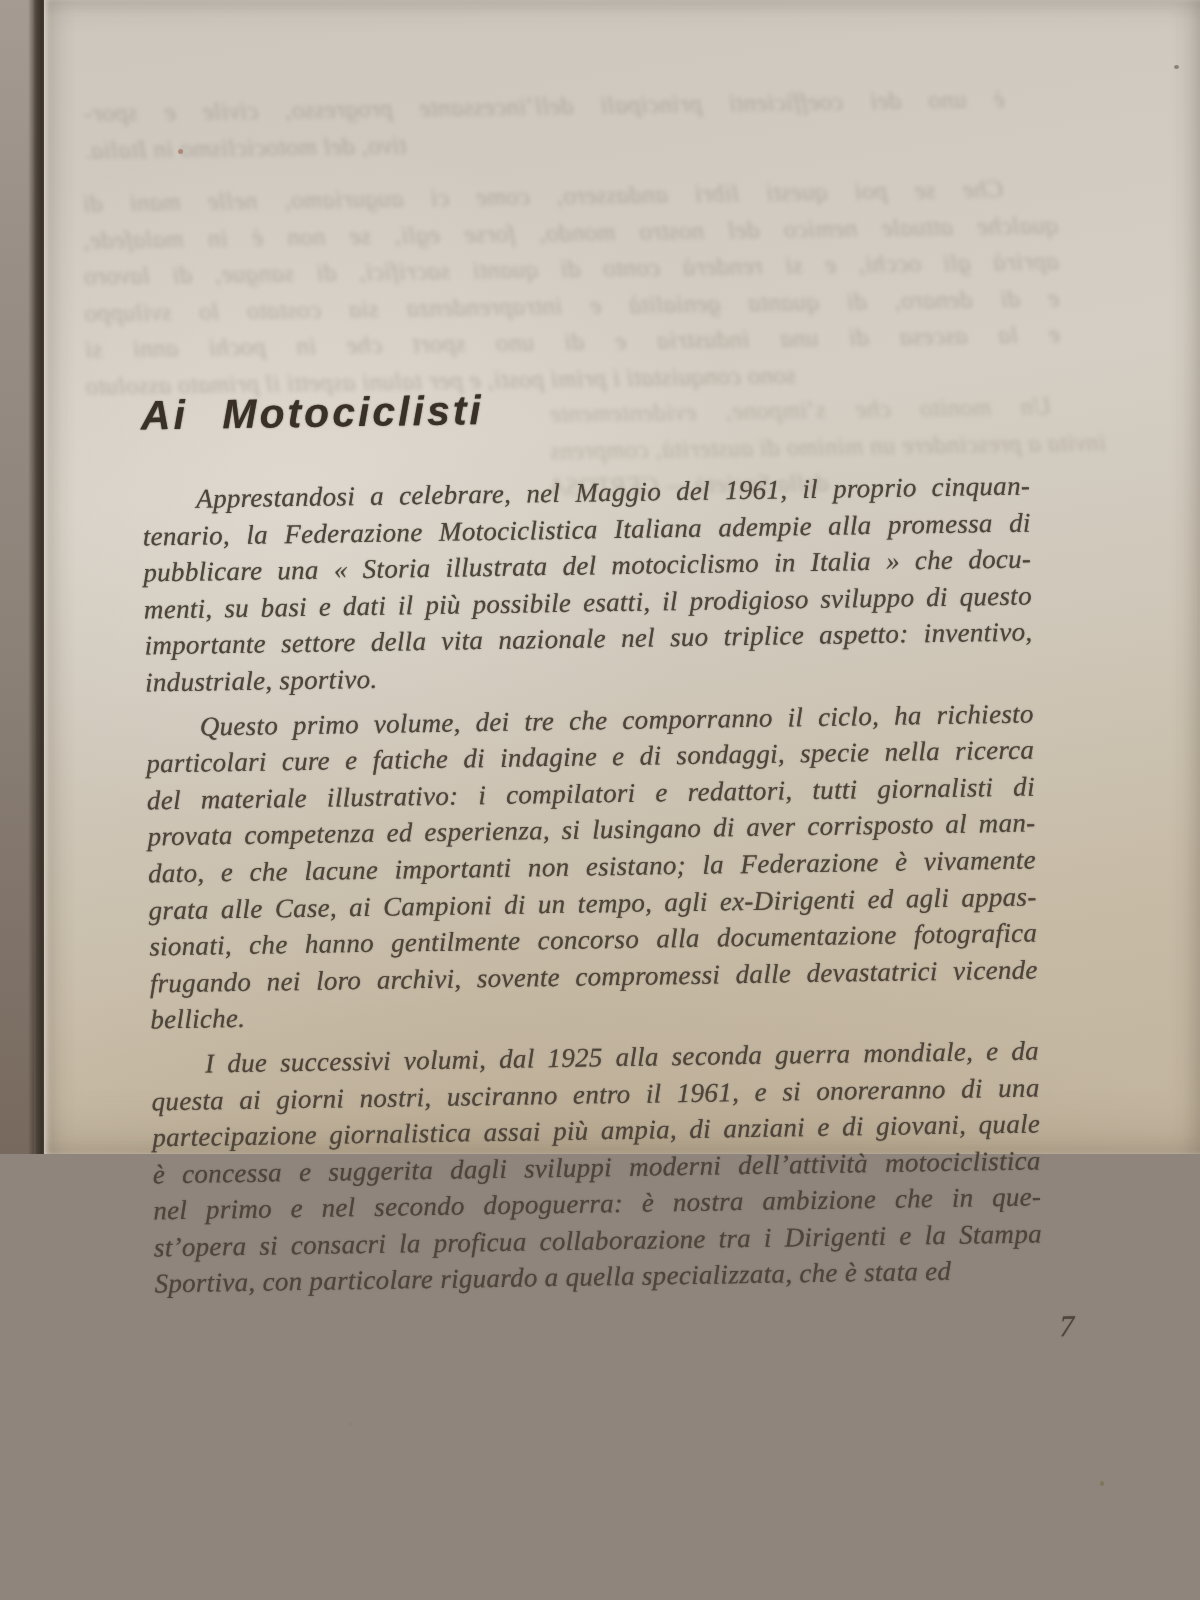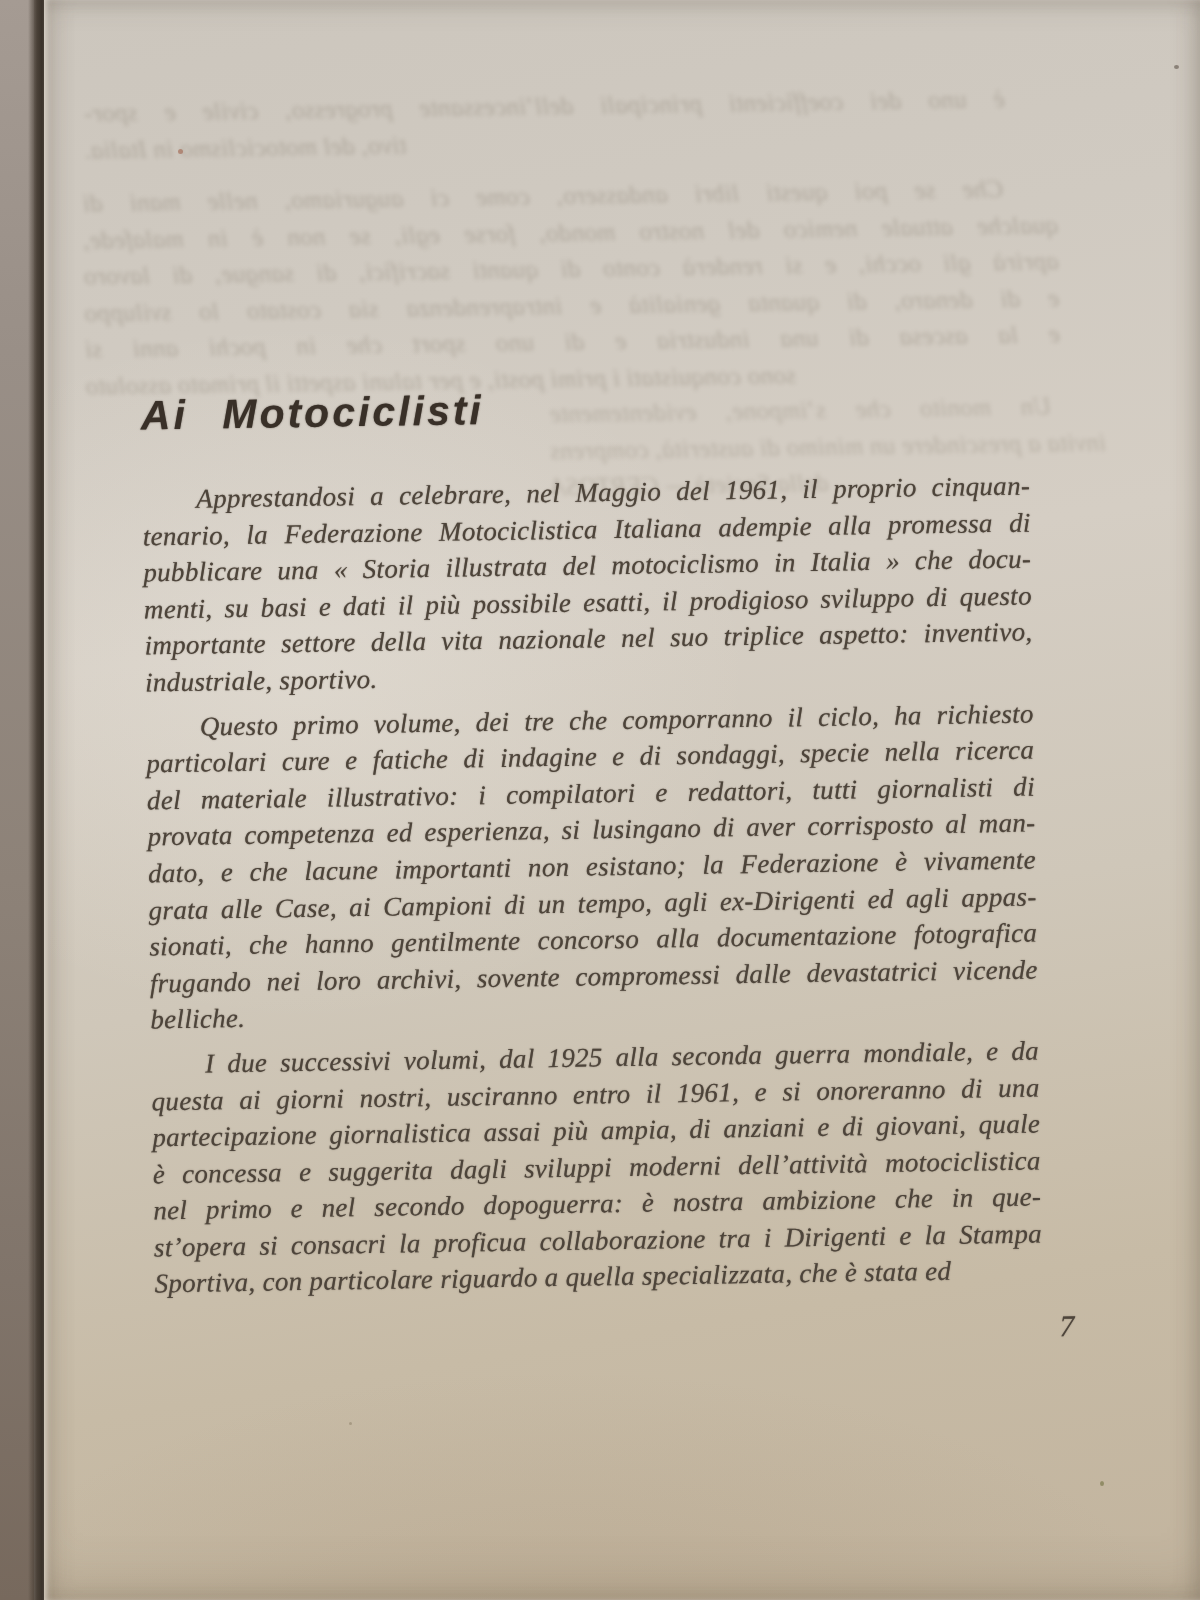--- a/index.html
+++ b/index.html
@@ -4,21 +4,21 @@
 <style>
   html, body {
     margin: 0; padding: 0;
     width: 1200px; height: 1600px;
     overflow: hidden;
     background: #8f857c;
     font-family: "Liberation Serif", serif;
   }
   .photo {
     position: relative;
-    width: 1200px; height: 1600px;
+    width: 1200px; height: 1154px;
   }
   
   .under-pages {
     position: absolute; left: 0; top: 0; bottom: 0; width: 34px;
     background: linear-gradient(180deg, #a59b93 0%, #998f87 22%, #8d8278 55%, #80746a 80%, #77695d 100%);
   }
   
   .gutter-crease {
     position: absolute; left: 28px; top: 0; bottom: 0; width: 20px;
     background: linear-gradient(90deg, rgba(70,60,50,0) 0%, rgba(62,53,44,.85) 45%, #3a322a 70%, rgba(58,49,40,.5) 100%);

